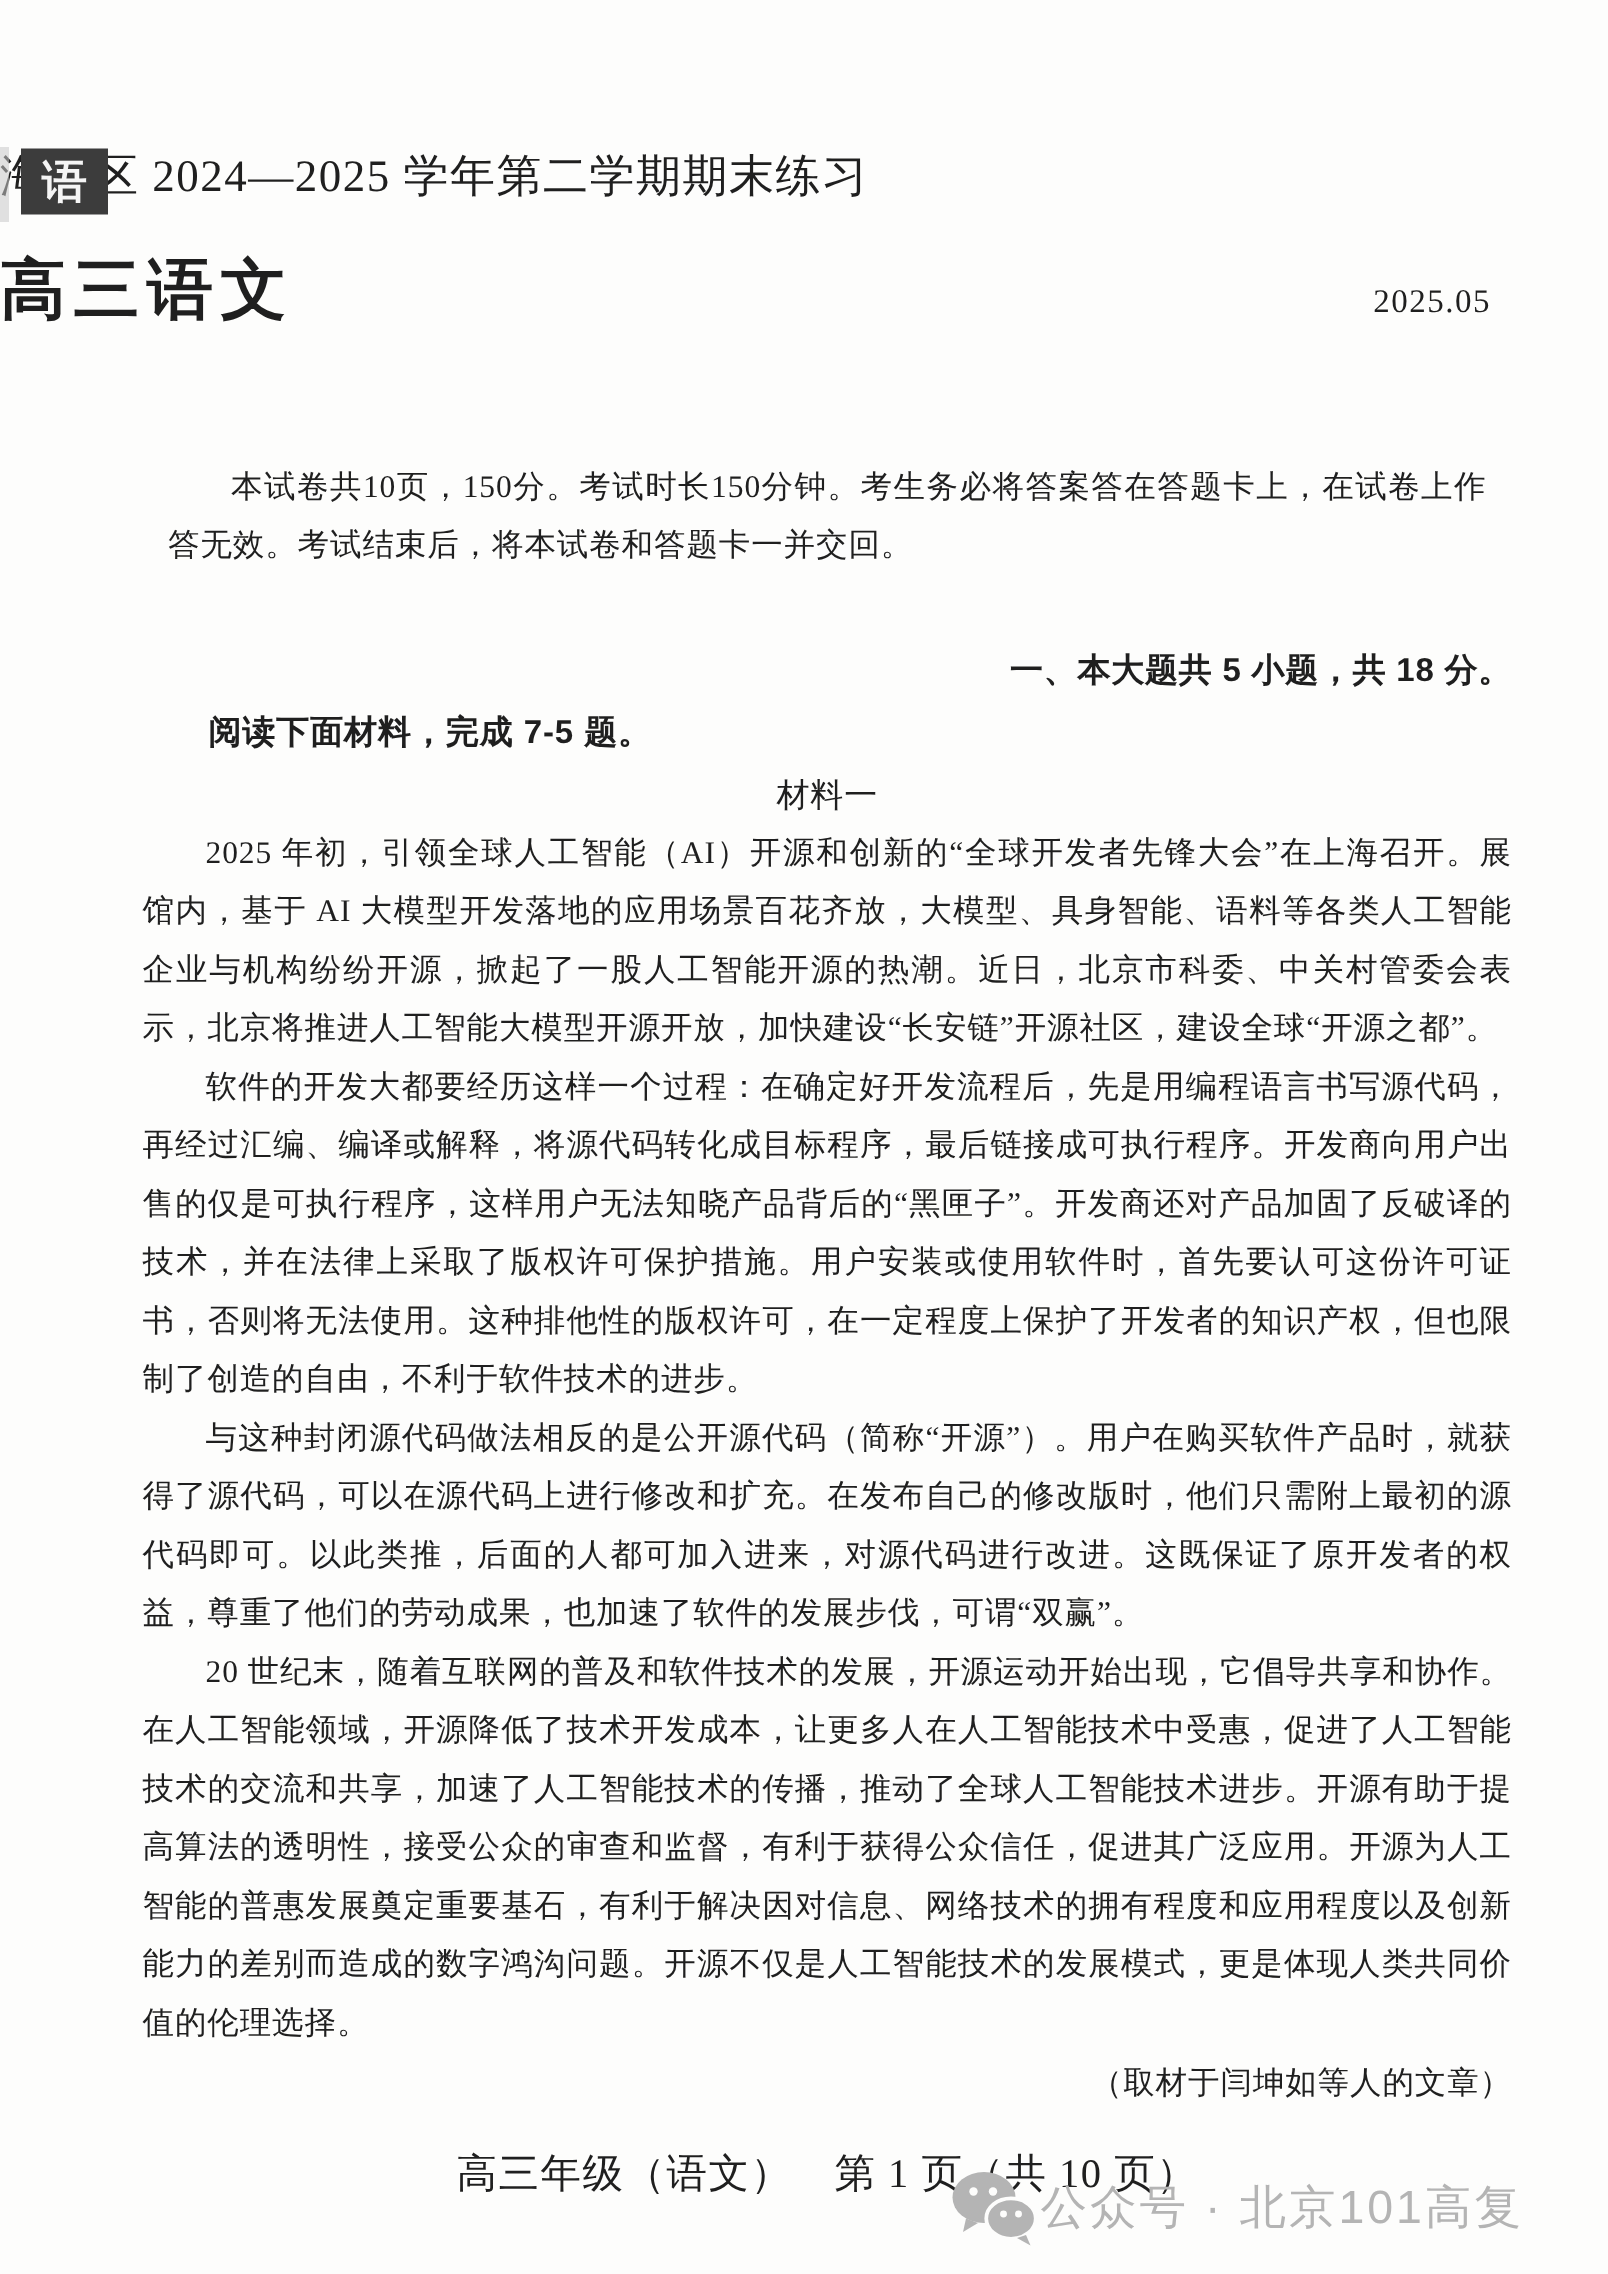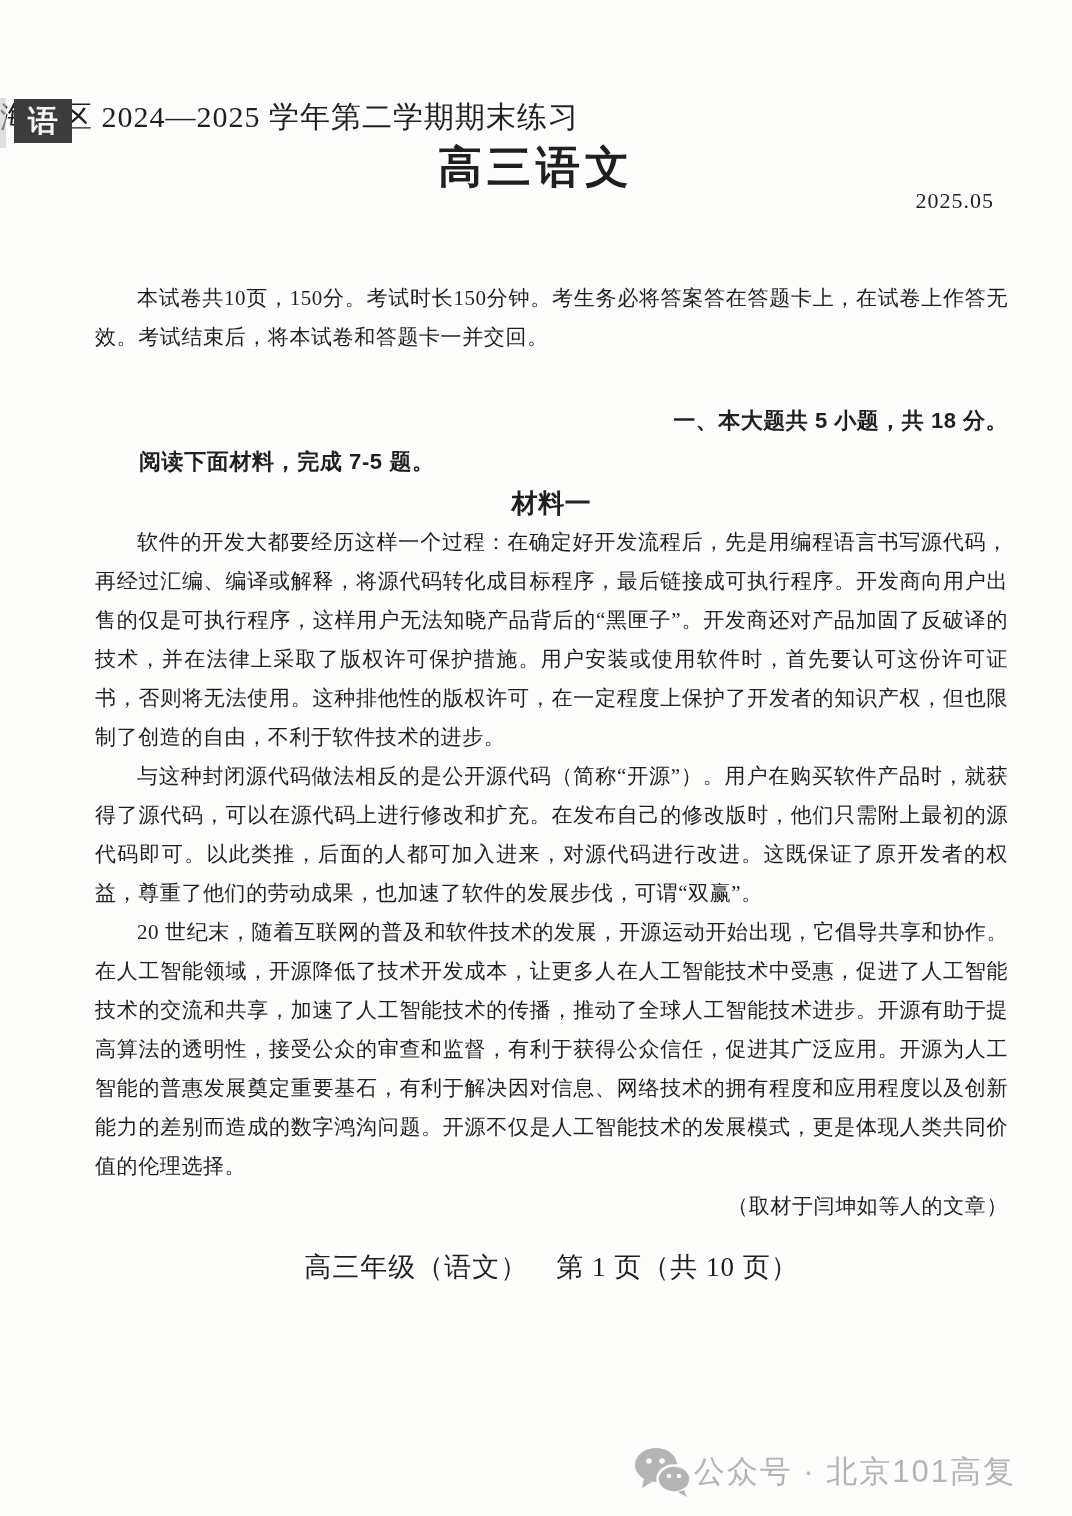--- a/index.html
+++ b/index.html
@@ -27,37 +27,37 @@
     font-family:"Liberation Sans","DejaVu Sans",sans-serif;
   }
   .header-title{
     padding-top:97px;
     text-align:left;
     font-size:30px;
     letter-spacing:1px;
     font-weight:500;
   }
   .main-title{
-    text-align:center;
+    margin-top:26px;
     font-size:44px;
     font-weight:900;
     letter-spacing:5px;
   }
   .exam-date{
     position:absolute;top:188px;right:78px;
     font-size:22px;letter-spacing:1px;
   }
   .content{
     margin:82px 64px 0 95px; 
     font-size:21px;
     line-height:39px;
     letter-spacing:0.6px;
   }
   .notice{
-    margin:0;
+    margin:17px;
     text-indent:2em;
     text-align:justify;
   }
   .section-heading{
     margin:44px 0 0 0;
     font-size:22px;
     font-weight:700;
     font-family:"Liberation Sans","DejaVu Sans",sans-serif;
     letter-spacing:0.5px;
     text-align:right;
@@ -65,22 +65,22 @@
   .sub-heading{
     margin:2px 0 0 0;
     text-indent:2em;
     font-size:22px;
     font-weight:700;
     font-family:"Liberation Sans","DejaVu Sans",sans-serif;
   }
   .material-title{
     margin-top:3px;
     text-align:center;
-    font-size:26px;
-    font-weight:700;
+    font-size:22px;
+    font-weight:400;
     font-family:"Liberation Sans","DejaVu Sans",sans-serif;
   }
   .body-para{
     margin:0;
     text-indent:2em;
     text-align:justify;
   }
   .attribution{
     margin:1px 0 0 0;
     text-align:right;
@@ -120,20 +120,21 @@
   <div class="content">
 
     <p class="notice">本试卷共10页，150分。考试时长150分钟。考生务必将答案答在答题卡上，在试卷上作答无效。考试结束后，将本试卷和答题卡一并交回。</p>
 
     <h2 class="section-heading">一、本大题共 5 小题，共 18 分。</h2>
 
     <p class="sub-heading">阅读下面材料，完成 7-5 题。</p>
 
     <div class="material-title">材料一</div>
 
+    <p class="body-para">2025 年初，引领全球人工智能（AI）开源和创新的“全球开发者先锋大会”在上海召开。展馆内，基于 AI 大模型开发落地的应用场景百花齐放，大模型、具身智能、语料等各类人工智能企业与机构纷纷开源，掀起了一股人工智能开源的热潮。近日，北京市科委、中关村管委会表示，北京将推进人工智能大模型开源开放，加快建设“长安链”开源社区，建设全球“开源之都”。</p>
 
     <p class="body-para">软件的开发大都要经历这样一个过程：在确定好开发流程后，先是用编程语言书写源代码，再经过汇编、编译或解释，将源代码转化成目标程序，最后链接成可执行程序。开发商向用户出售的仅是可执行程序，这样用户无法知晓产品背后的“黑匣子”。开发商还对产品加固了反破译的技术，并在法律上采取了版权许可保护措施。用户安装或使用软件时，首先要认可这份许可证书，否则将无法使用。这种排他性的版权许可，在一定程度上保护了开发者的知识产权，但也限制了创造的自由，不利于软件技术的进步。</p>
 
     <p class="body-para">与这种封闭源代码做法相反的是公开源代码（简称“开源”）。用户在购买软件产品时，就获得了源代码，可以在源代码上进行修改和扩充。在发布自己的修改版时，他们只需附上最初的源代码即可。以此类推，后面的人都可加入进来，对源代码进行改进。这既保证了原开发者的权益，尊重了他们的劳动成果，也加速了软件的发展步伐，可谓“双赢”。</p>
 
     <p class="body-para">20 世纪末，随着互联网的普及和软件技术的发展，开源运动开始出现，它倡导共享和协作。在人工智能领域，开源降低了技术开发成本，让更多人在人工智能技术中受惠，促进了人工智能技术的交流和共享，加速了人工智能技术的传播，推动了全球人工智能技术进步。开源有助于提高算法的透明性，接受公众的审查和监督，有利于获得公众信任，促进其广泛应用。开源为人工智能的普惠发展奠定重要基石，有利于解决因对信息、网络技术的拥有程度和应用程度以及创新能力的差别而造成的数字鸿沟问题。开源不仅是人工智能技术的发展模式，更是体现人类共同价值的伦理选择。</p>
 
     <p class="attribution">（取材于闫坤如等人的文章）</p>
 
     <div class="footer">高三年级（语文）　第 1 页（共 10 页）</div>

